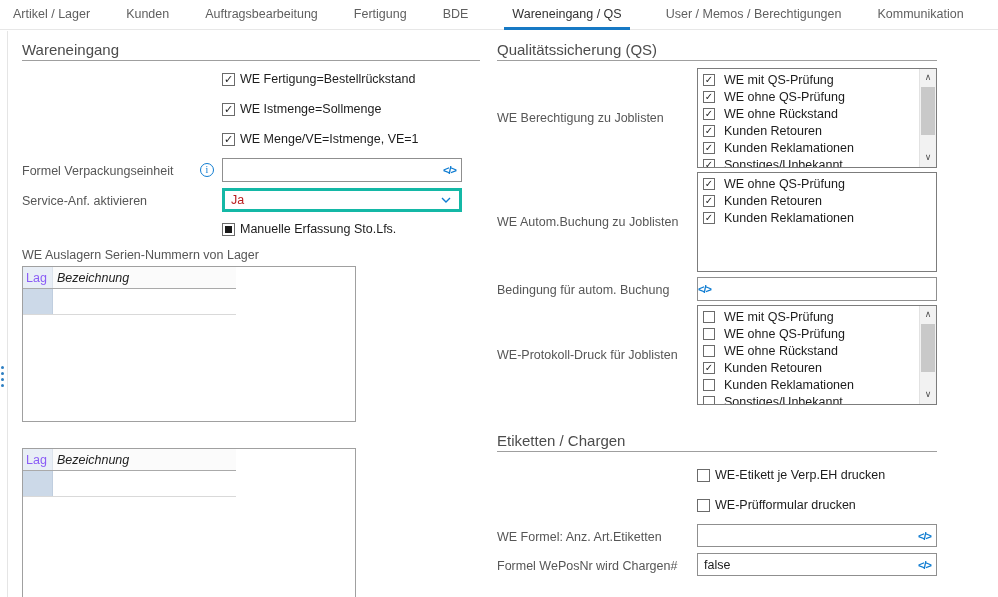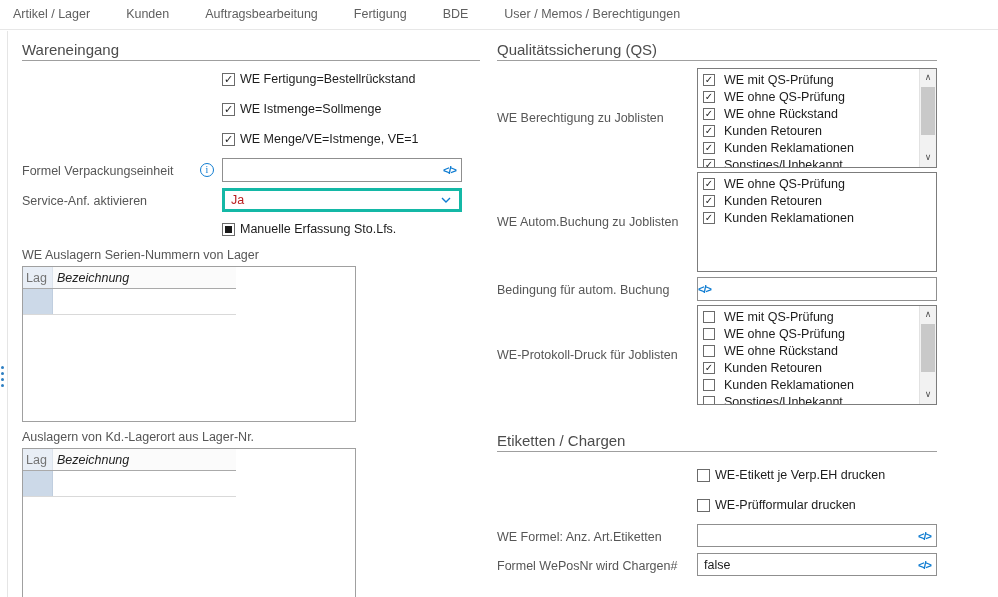--- a/index.html
+++ b/index.html
@@ -56,21 +56,21 @@
   .info-ic {
     position:absolute; width:14px; height:14px; border:1px solid #0f7cd1; border-radius:50%;
     color:#0f7cd1; font-size:10px; line-height:12px; text-align:center; font-family:"Liberation Serif",serif;
   }
   .info-ic::after { content:"i"; }
 
   
   .gridbox { position:absolute; width:334px; border:1px solid #a0a0a0; background:#fff; }
   .ghead { display:flex; width:213px; height:22px; border-bottom:1px solid #aaa; background:#fbfbfb; }
   .ghead .c1 { width:30px; background:#e8eef6; border-right:1px solid #dce3ec;
-               display:flex; align-items:center; padding-left:3px; color:#737373; }
+               display:flex; align-items:center; padding-left:3px; color:#8b5cf6; }
   .ghead .c2 { flex:1; display:flex; align-items:center; padding-left:4px; color:#222;font-style:italic; }
   .grow { display:flex; width:213px; height:26px; border-bottom:1px solid #d9d9d9; }
   .grow .c1 { width:30px; background:#ccd9e8; border-right:1px solid #c0cedf; }
   .grow .c2 { flex:1; background:#fff; }
 
   
   .listbox { position:absolute; width:240px; height:100px; border:1px solid #7c7c7c;
              background:#fff; overflow:hidden; }
   .lb-inner { position:absolute; left:0; top:0; right:0; bottom:0; padding:2px 0 0 5px; overflow:hidden; }
   .listbox.has-sb .lb-inner { right:17px; }
@@ -89,21 +89,23 @@
 <body>
 
 <div id="app">
 
   <div class="tabbar">
       <div class="tab">Artikel / Lager</div>
       <div class="tab">Kunden</div>
       <div class="tab">Auftragsbearbeitung</div>
       <div class="tab">Fertigung</div>
       <div class="tab">BDE</div>
+      <div class="tab active">Wareneingang / QS</div>
       <div class="tab">User / Memos / Berechtigungen</div>
+      <div class="tab">Kommunikation</div>
     </div>
 
   <div class="vline"></div>
   <div class="splitter">
       <i></i>
       <i></i>
       <i></i>
       <i></i>
     </div>
 
@@ -148,21 +150,20 @@
     <div class="ghead">
       <div class="c1">Lag</div>
       <div class="c2">Bezeichnung</div>
     </div>
     <div class="grow">
         <div class="c1"></div>
         <div class="c2"></div>
       </div>
   </div>
 
-  <div class="lbl" style="left:22px; top:430px;">Auslagern von Kd.-Lagerort aus Lager-Nr.</div>
   <div class="gridbox" style="left:22px; top:448px; height:160px;">
     <div class="ghead">
       <div class="c1">Lag</div>
       <div class="c2">Bezeichnung</div>
     </div>
     <div class="grow">
         <div class="c1"></div>
         <div class="c2"></div>
       </div>
   </div>

